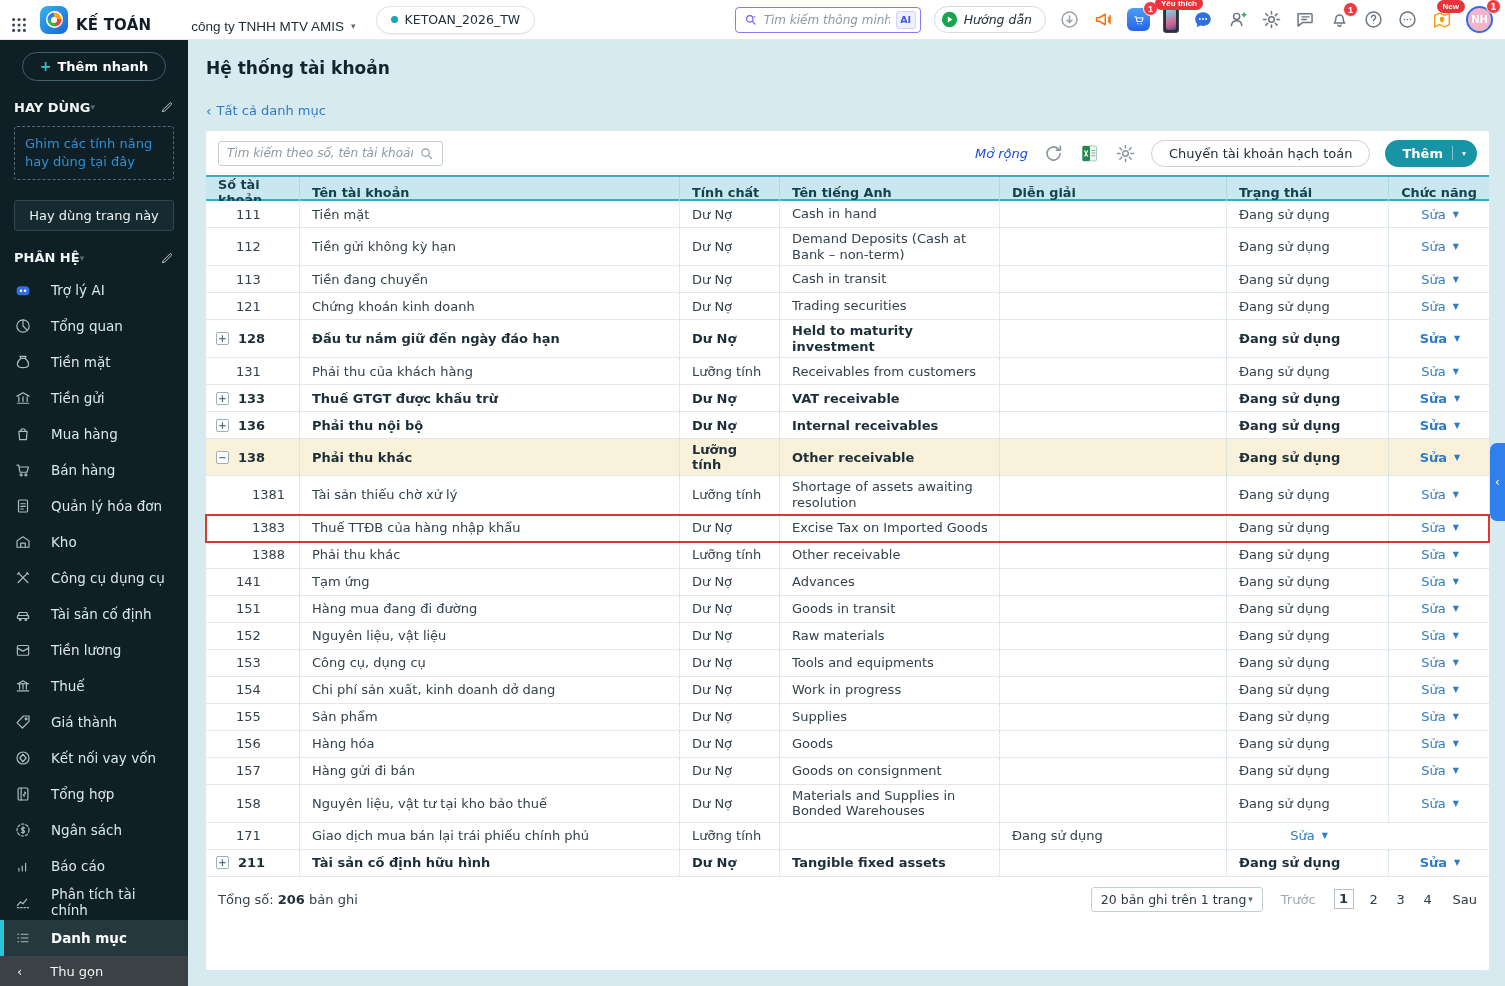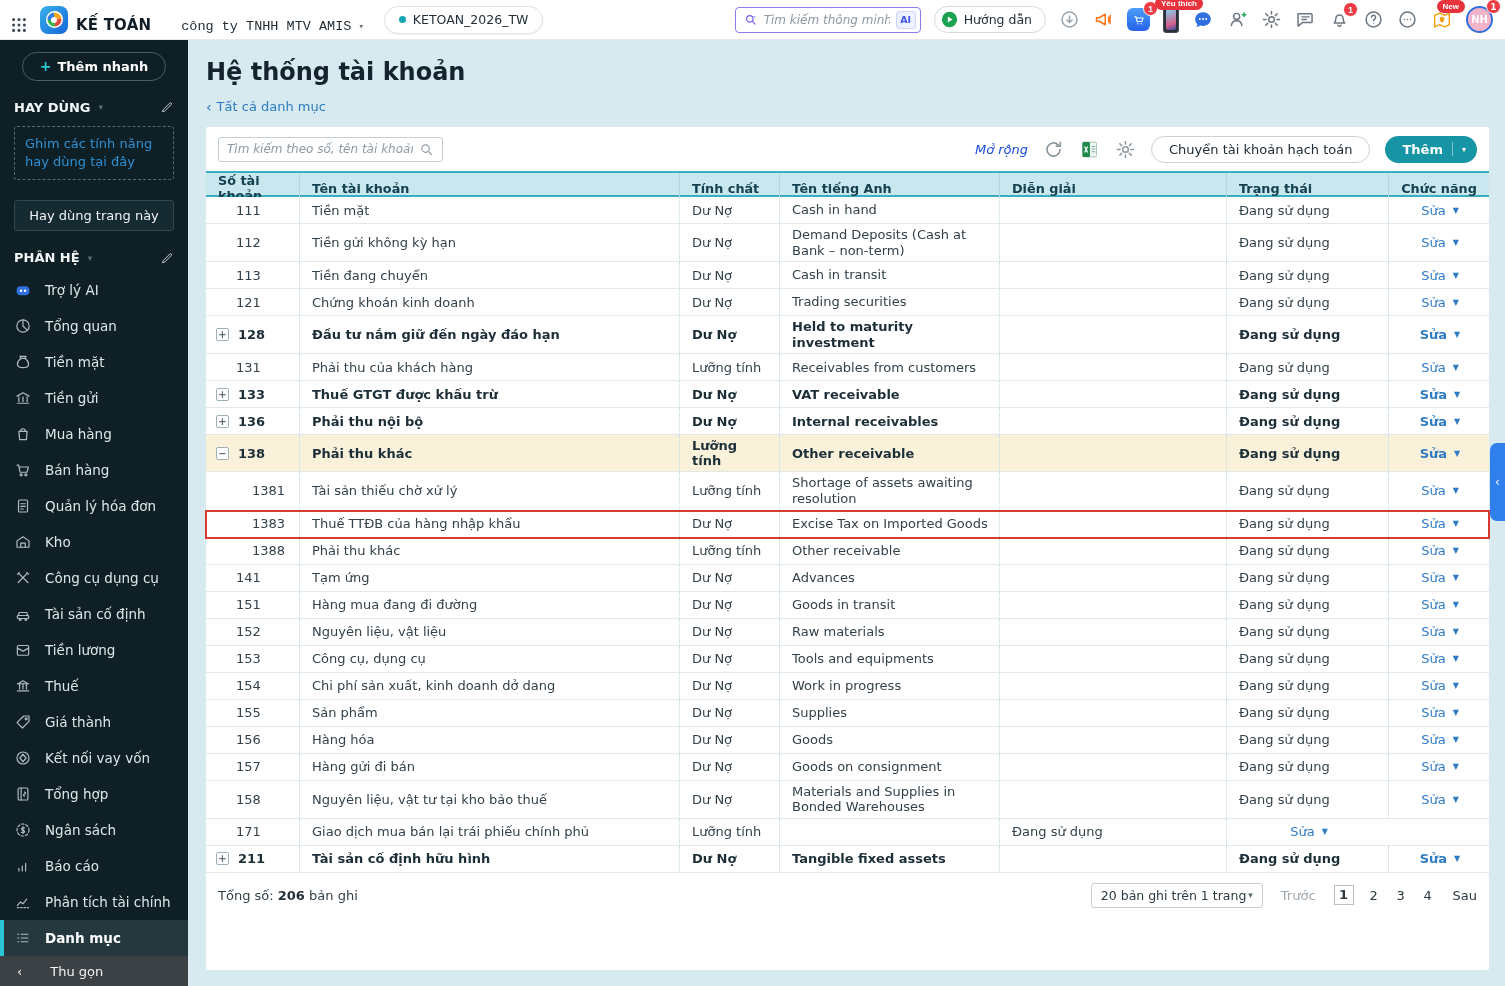--- a/index.html
+++ b/index.html
@@ -8,62 +8,62 @@
   svg { display:block; }
 
   
   .topbar { height:40px; background:#fff; border-bottom:1px solid #e7eaec; display:flex; align-items:center; justify-content:space-between; padding:0 12px 0 10px; position:relative; z-index:8; }
   .tb-left { display:flex; align-items:flex-end; }
   .apps-btn { background:none; border:none; cursor:pointer; display:flex; margin-right:12px; }
   .logo { width:28px; height:28px; border-radius:8px; background:linear-gradient(135deg,#38b2ea,#1566d8); display:flex; align-items:center; justify-content:center; margin-right:8px; }
   .logo-wheel { width:17px; height:17px; border-radius:50%; background:conic-gradient(#f6a821 0 25%,#e8483f 25% 50%,#39b54a 50% 75%,#2f80ed 75% 100%); box-shadow:inset 0 0 0 1.5px #fff; position:relative; }
   .logo-wheel::after { content:""; position:absolute; left:5.5px; top:5.5px; width:6px; height:6px; border-radius:50%; background:#fff; }
   .app-title { font-weight:700; font-size:15px; color:#101d28; letter-spacing:.2px; }
-  .company { display:flex; align-items:center; gap:7px; margin-left:30px; background:none; border:none; font-family:Liberation Mono, monospace; font-size:13.5px; color:#1f2a33; cursor:pointer; }
+  .company { display:flex; align-items:center; gap:7px; margin-left:40px; background:none; border:none; font-family:Liberation Sans, sans-serif; font-size:13.5px; color:#1f2a33; cursor:pointer; }
   .caret { font-size:9px; color:#5a6b72; }
   .tab-pill { display:flex; align-items:center; gap:7px; margin-left:20px; height:28px; padding:0 14px; border:1px solid #dfe3e6; border-radius:14px; background:#fff; box-shadow:0 1px 2px rgba(0,0,0,.05); font-size:12.5px; color:#22313a; cursor:pointer; }
   .teal-dot { width:7px; height:7px; border-radius:50%; background:#16a5b4; }
   .tb-right { display:flex; align-items:center; gap:13px; }
   .g-search { width:186px; height:26px; border:1.5px solid #8a7cf0; border-radius:4px; display:flex; align-items:center; gap:6px; padding:0 4px 0 8px; background:#fff; }
   .g-search input { border:none; outline:none; flex:1; min-width:0; font-family:inherit; font-style:italic; font-size:12px; color:#6d7883;text-align:center; }
   .g-search input::placeholder { color:#8d99a3; }
   .ai-badge { width:20px; height:18px; border-radius:3px; background:#eef1ff; border:1px solid #ccd6fb; color:#4656e8; font-size:9.5px; font-weight:700; display:flex; align-items:center; justify-content:center; }
-  .guide-btn { height:27px; display:flex; align-items:center; gap:6px; padding:0 13px 0 6px; border:1px solid #d5dadd; border-radius:14px; background:#fff; font-family:inherit; font-size:12.5px; color:#23313a; cursor:pointer; }
+  .guide-btn { height:27px; display:flex; align-items:center; gap:6px; padding:0 13px 0 6px; border:1px solid #d5dadd; border-radius:14px; background:#fff; font-family:inherit; font-size:12.5px; color:#23313a; cursor:pointer;font-style:italic; }
   .ibtn { position:relative; background:none; border:none; display:flex; cursor:pointer; color:#6b7680; }
   .badge { position:absolute; top:-7px; right:-8px; min-width:15px; height:15px; border-radius:8px; background:#ee3b43; border:1.5px solid #fff; color:#fff; font-size:9px; font-weight:700; display:flex; align-items:center; justify-content:center; padding:0 3px; z-index:2; }
   .pill-badge { position:absolute; top:-9px; left:-8px; background:#e8333c; border-radius:8px; color:#fff; font-size:8px; font-weight:700; padding:2px 6px; white-space:nowrap; z-index:2; }
   .cart-app { width:23px; height:23px; border-radius:6px; background:linear-gradient(180deg,#4d9df7,#2563eb); display:flex; align-items:center; justify-content:center; }
   .phone-promo { width:16px; height:27px; border-radius:3px; background:#2b3038; border:1px solid #424a56; position:relative; }
   .phone-promo .scr { position:absolute; inset:2px; border-radius:2px; background:linear-gradient(160deg,#7fd3f0,#d4608c 70%,#3c4fa0); }
   .avatar-wrap { position:relative; }
   .avatar { width:27px; height:27px; border-radius:50%; background:#f3b3c9; border:2px solid #2f6fe0; color:#fff; font-weight:700; font-size:10px; display:flex; align-items:center; justify-content:center; }
 
   
   .shell { display:flex; height:946px; }
 
   
   .sidebar { width:188px; background:#0e2025; display:flex; flex-direction:column; color:#e3eaec; flex:none; }
   .quick-add { margin:12px auto 12px; height:29px; padding:0 17px; border:1px solid #44606a; border-radius:15px; background:transparent; color:#fff; font-family:inherit; font-weight:700; font-size:13px; display:flex; align-items:center; gap:6px; cursor:pointer; }
   .quick-add .plus { color:#2cc5d2; font-weight:700; font-size:14px; }
-  .side-section { display:flex; align-items:center; gap:8px; padding:7px 14px 7px 14px; font-weight:700; font-size:13px; color:#f2f6f7; }
+  .side-section { display:flex; align-items:center; padding:7px 14px 7px 14px; font-weight:700; font-size:13px; color:#f2f6f7; }
   .side-section .sp { flex:1; }
   .side-section .pencil { color:#c2cdd0; }
   .pin-box { margin:4px 14px 12px; border:1px dashed #4f6b75; border-radius:3px; color:#2f8fd4; font-size:13px; line-height:1.4; padding:8px 10px; cursor:pointer; }
   .use-page { margin:8px 14px 12px; height:32px; border:1px solid #31464d; background:#162a31; border-radius:3px; color:#eef3f4; font-family:inherit; font-size:13px; cursor:pointer; }
   .side-nav { flex:1; }
-  .side-item { height:36px; display:flex; align-items:center; gap:13px; padding:0 14px; font-size:13.5px; color:#dde6e8; position:relative; cursor:pointer; }
+  .side-item { height:36px; display:flex; align-items:center; gap:19px; padding:0 14px; font-size:13.5px; color:#dde6e8; position:relative; cursor:pointer; }
   .side-item .icn { width:18px; height:18px; color:#aebbbf; flex:none; }
   .side-item.active { background:#24383e; font-weight:700; color:#fff; }
   .side-item.active::before { content:""; position:absolute; left:0; top:0; bottom:0; width:4px; background:#2bc7d6; }
   .collapse-bar { height:30px; background:#3b4144; display:flex; align-items:center; gap:28px; padding:0 17px; font-size:13px; color:#f0f3f4; cursor:pointer; }
   .collapse-bar .chv { font-size:13px; }
 
   
   .main { flex:1; min-width:0; padding:18px 16px 0 18px; display:flex; flex-direction:column; }
-  .page-title { font-size:24px; font-weight:700; color:#15232e; margin-bottom:13px; }
+  .page-title { font-size:17px; font-weight:700; color:#15232e; margin-bottom:25px; }
   .breadcrumb { display:flex; align-items:center; gap:5px; color:#2e7bc4; font-size:13px; margin-bottom:13px; cursor:pointer; }
   .breadcrumb .chv { font-size:14px; line-height:1; }
   .panel { background:#fff; border-radius:2px; flex:1; min-height:0; margin-bottom:16px; display:flex; flex-direction:column; }
   .toolbar { height:44px; display:flex; align-items:center; justify-content:space-between; padding:0 12px; flex:none; }
   .tb-search { width:225px; height:25px; border:1px solid #c4cfd4; border-radius:3px; display:flex; align-items:center; padding:0 8px; gap:6px; }
   .tb-search input { border:none; outline:none; flex:1; min-width:0; font-family:inherit; font-style:italic; font-size:12px; color:#60707b; }
   .tb-search input::placeholder { color:#8d99a3; }
   .tb-actions { display:flex; align-items:center; gap:15px; }
   .link-expand { color:#1d4ed8; font-size:13px; background:none; border:none; font-family:inherit; cursor:pointer;font-style:italic; }
   .btn-transfer { height:27px; border:1px solid #c7d1d6; border-radius:14px; background:#fff; padding:0 17px; font-family:inherit; font-size:13px; color:#202e37; cursor:pointer; }

